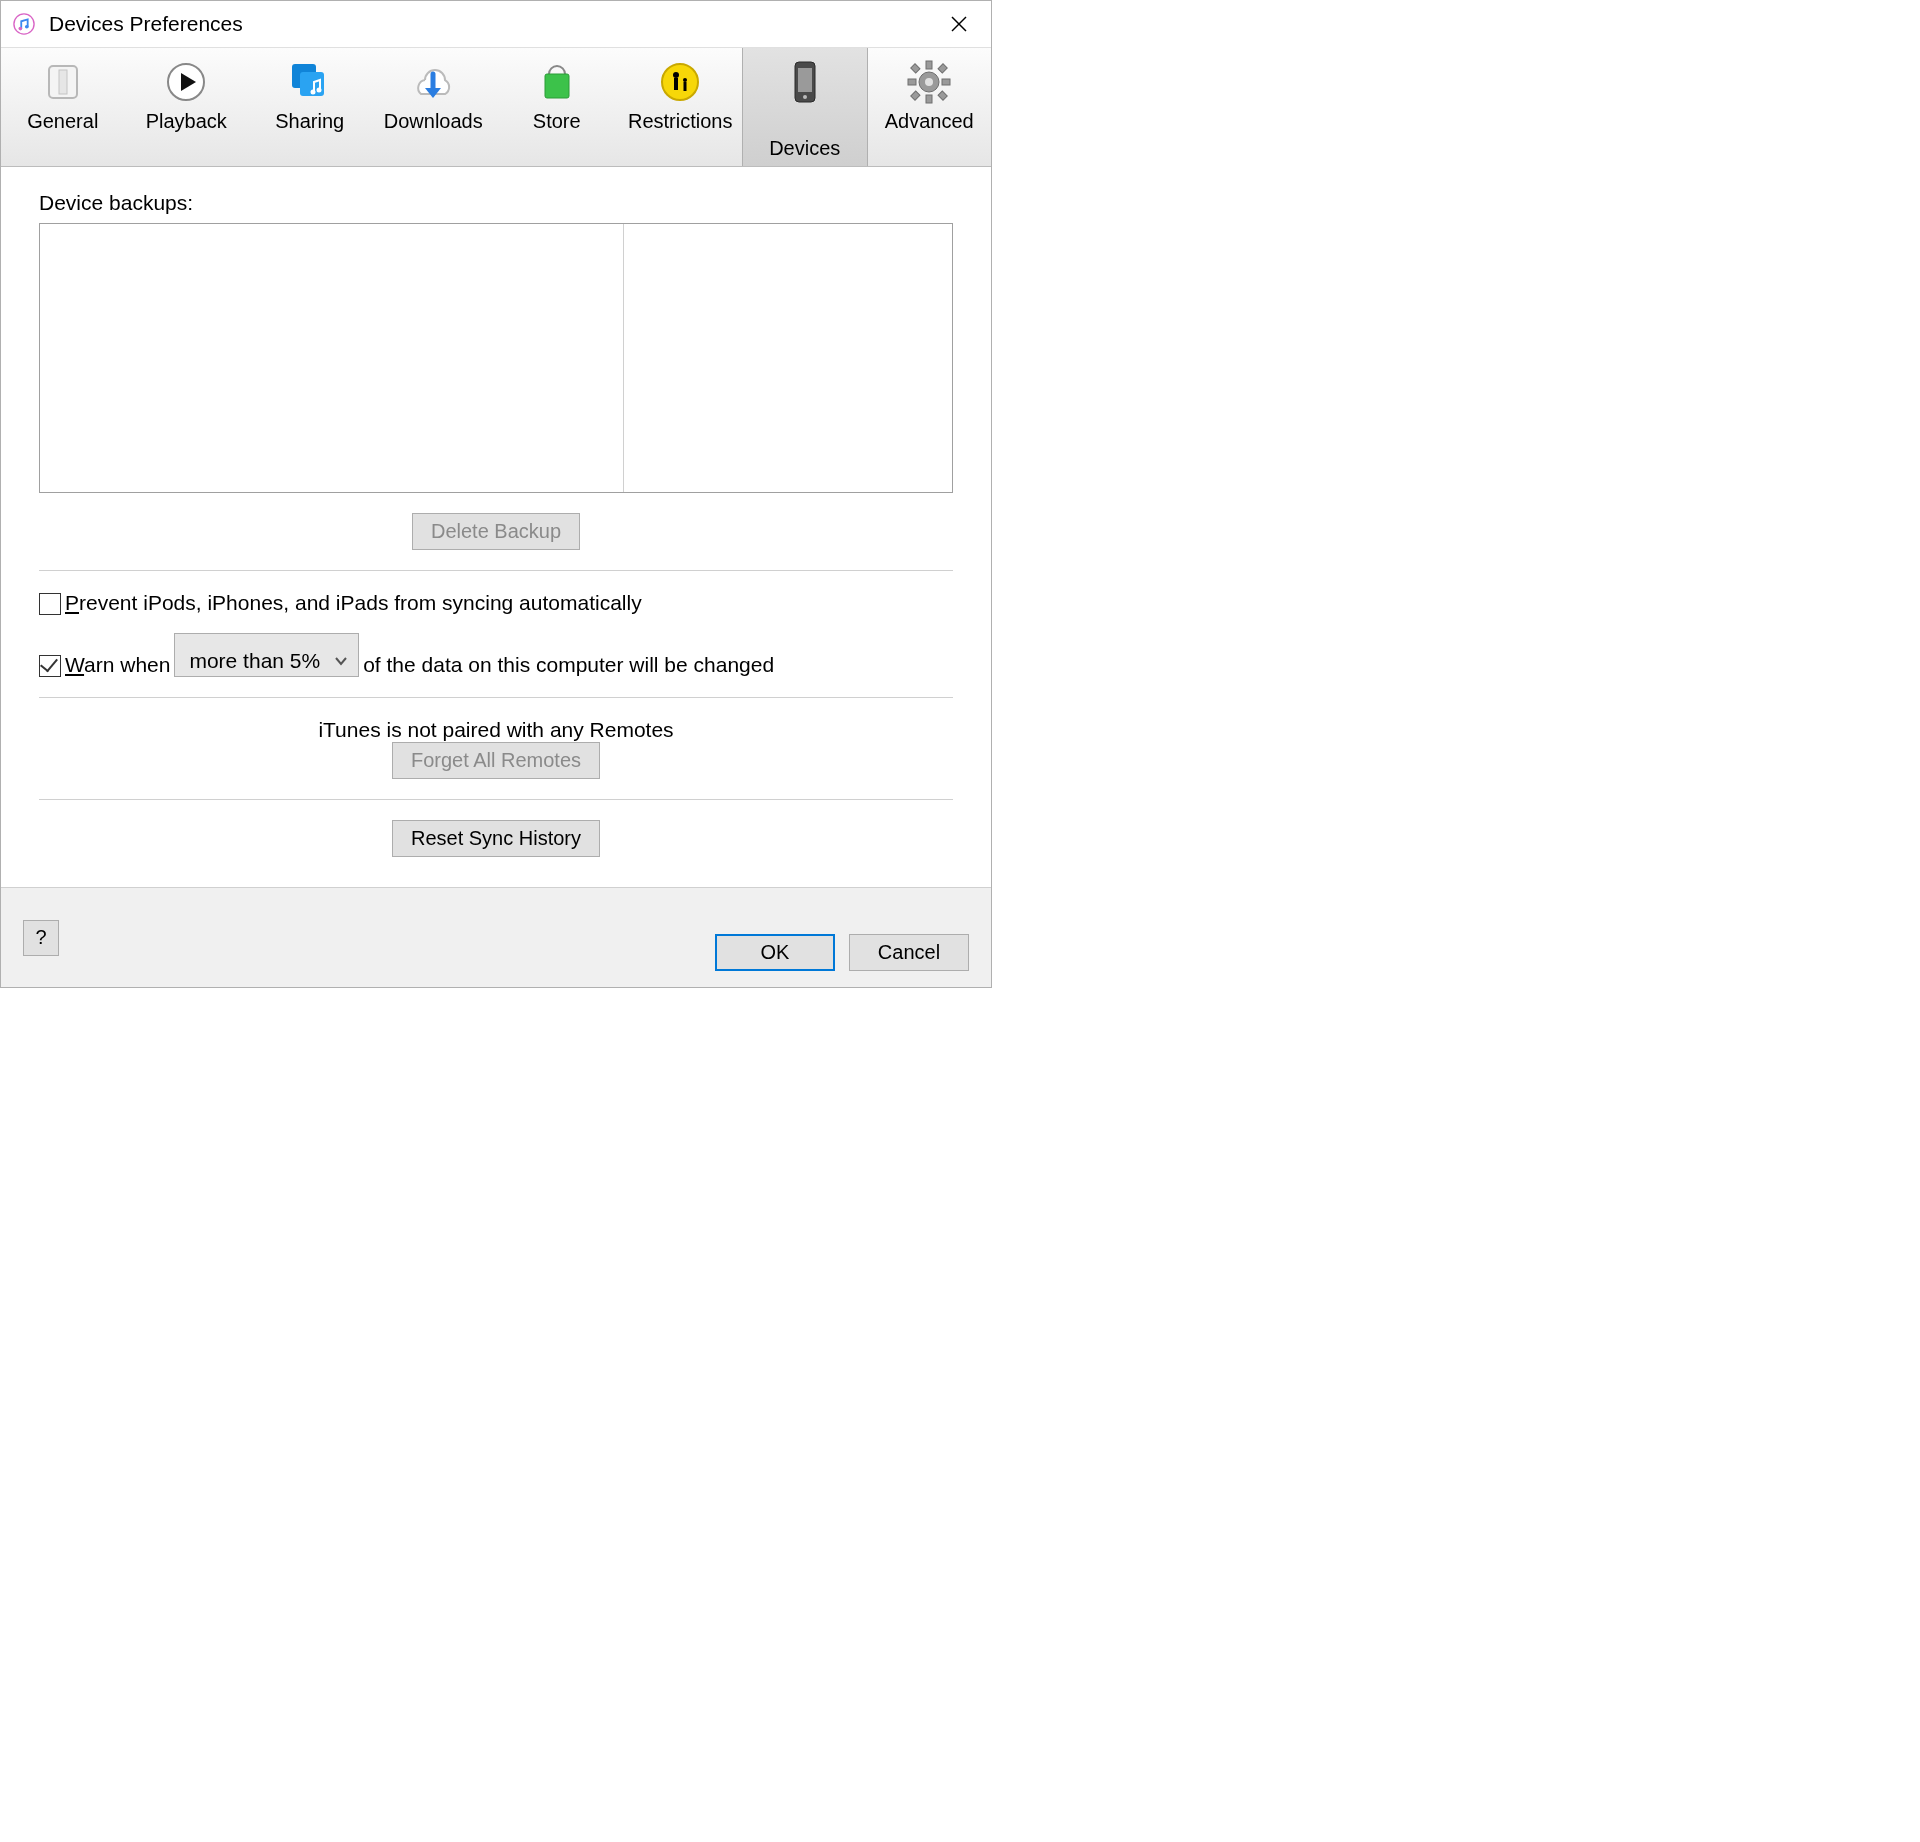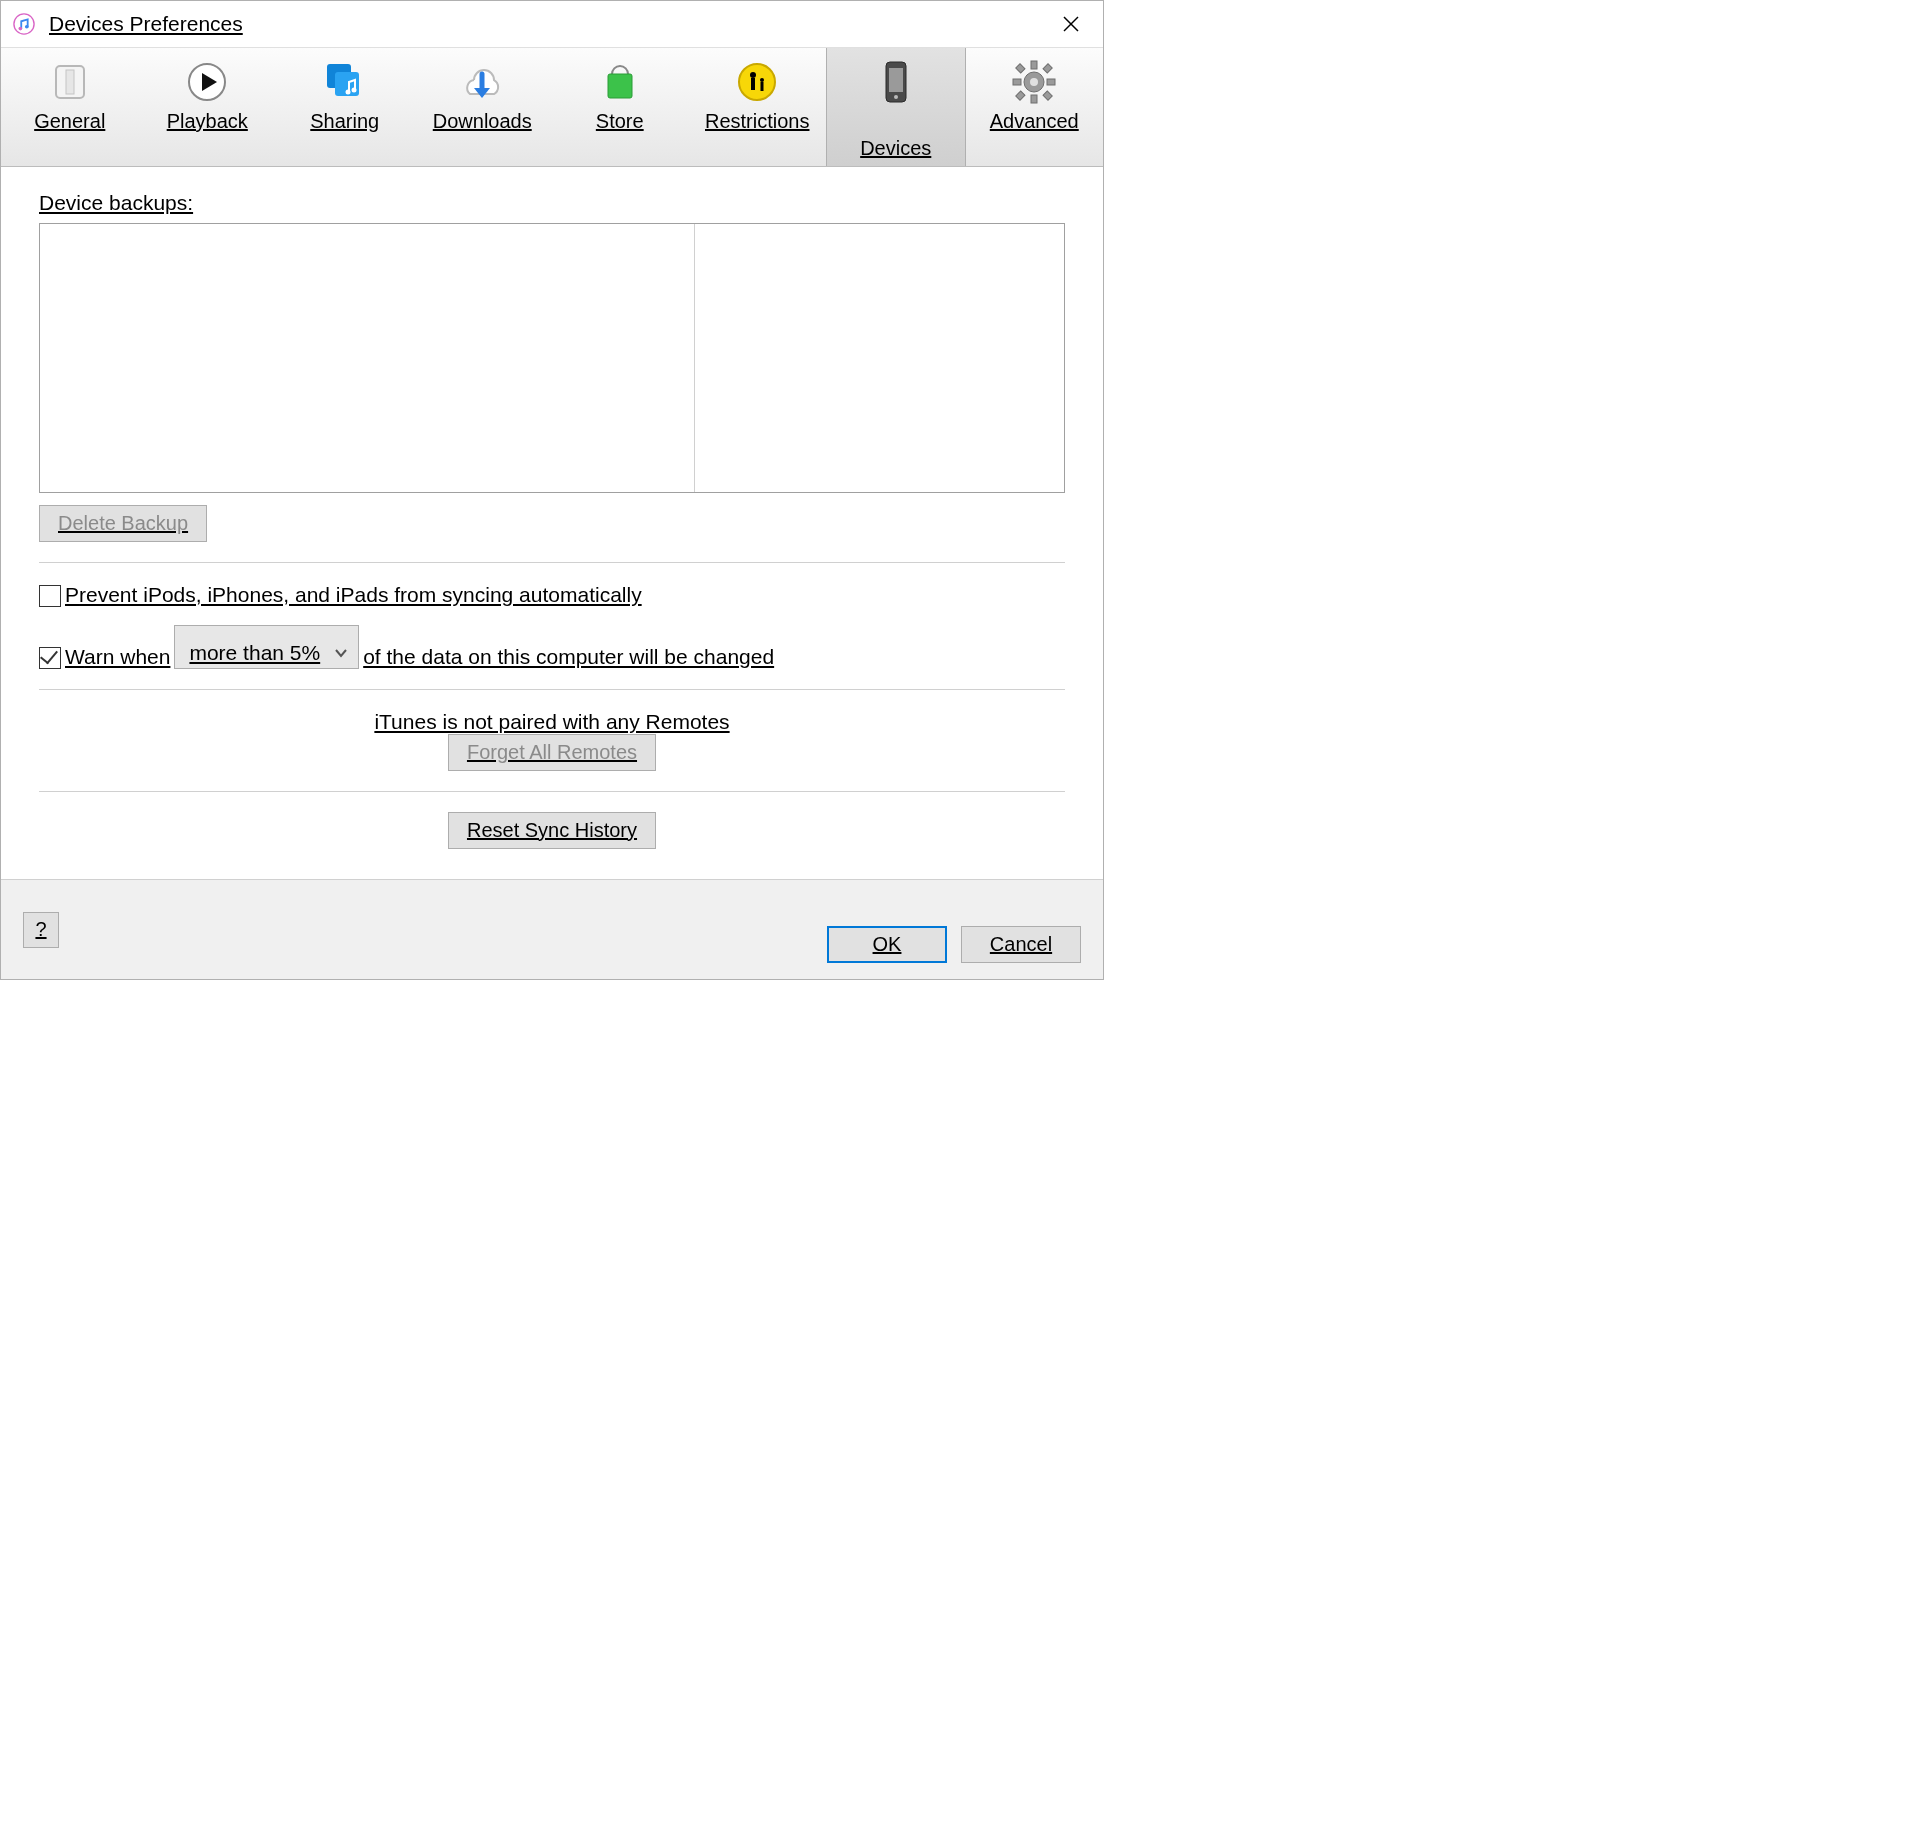--- a/index.html
+++ b/index.html
@@ -3,24 +3,23 @@
 <meta charset="utf-8">
 <style>
 * { box-sizing: border-box; margin: 0; padding: 0; }
 body {
   font-family: "Segoe UI", Tahoma, sans-serif;
   background: #fff;
   font-size: 21px;
   color: #000;
 }
 .window {
-  width: 1104px;
+  width: 992px;
   border: 1px solid #b0b0b0;
   background: #fff;
-  text-decoration: underline;
 }
 .titlebar {
   display: flex;
   align-items: center;
   padding: 8px 12px;
   border-bottom: 1px solid #e0e0e0;
   background: #fff;
 }
 .titlebar-icon {
   width: 22px; height: 22px;
@@ -82,21 +81,21 @@
 }
 .btn[disabled] {
   color: #8a8a8a;
   cursor: default;
 }
 .btn.default-btn {
   outline: 2px solid #0078d7;
   outline-offset: -2px;
   border: 1px dotted #0078d7;
 }
-.row-right { display: flex; justify-content: flex-start; margin-top: 12px; }
+.row-right { display: flex; justify-content: center; margin-top: 20px; }
 hr.sep {
   border: none;
   border-top: 1px solid #d0d0d0;
   margin: 20px 0;
 }
 .checkbox-row {
   display: flex;
   align-items: flex-end;
   gap: 4px;
   margin-bottom: 18px;

